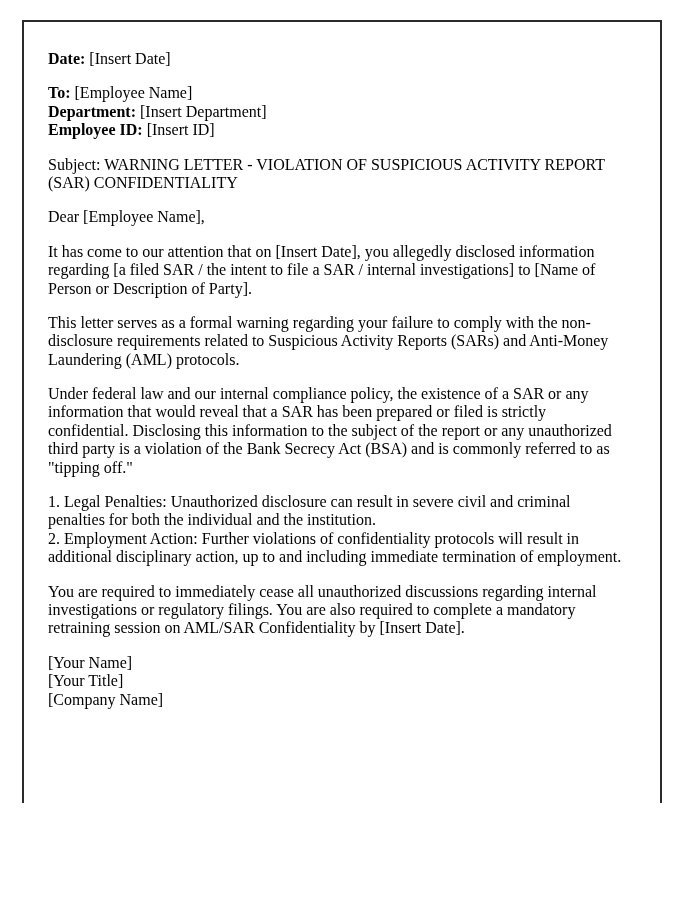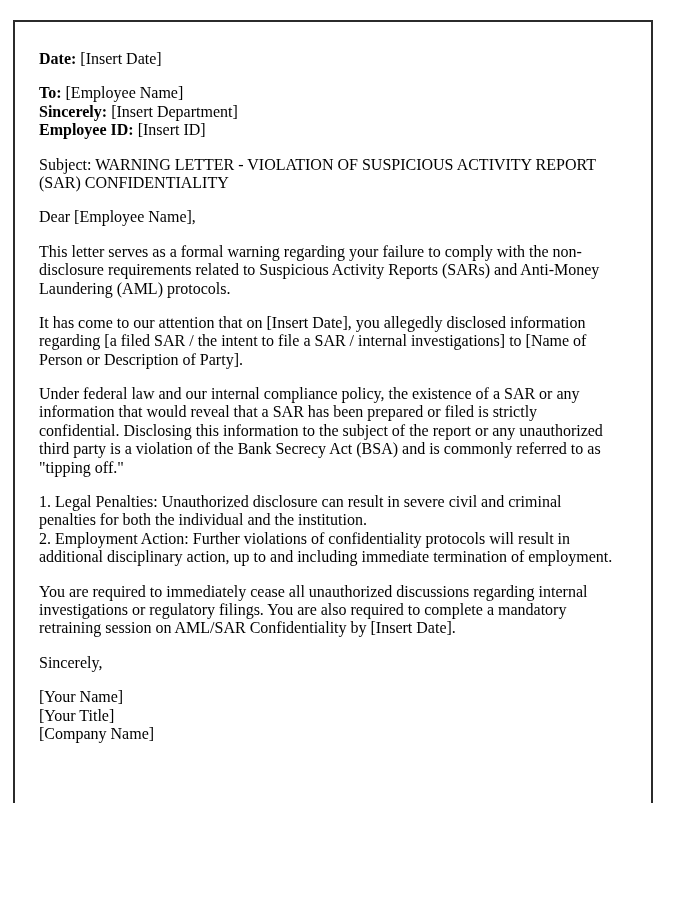--- a/index.html
+++ b/index.html
@@ -12,21 +12,21 @@
     position: relative;
     overflow: hidden;
     background: #ffffff;
     font-family: "Liberation Serif", serif;
     font-size: 16px;
     line-height: 1.15;
     color: #000000;
   }
   .page {
     position: absolute;
-    left: 13px;
+    left: 22px;
     top: 20px;
     width: 640px;
     height: 783px;
     box-sizing: border-box;
     background: #ffffff;
     border: 2px solid #2b2b2b;
     border-bottom: none;
     padding: 12px 36px 0 24px;
     overflow: hidden;
   }
@@ -42,43 +42,42 @@
 </style>
 </head>
 <body>
 
 <div class="page">
 
   <p><strong>Date:</strong> <span>[Insert Date]</span></p>
 
   <p>
     <span class="line"><strong>To:</strong> <span>[Employee Name]</span></span>
-    <span class="line"><strong>Sincerely:</strong> <span>[Insert Department]</span></span>
+    <span class="line"><strong>Department:</strong> <span>[Insert Department]</span></span>
     <span class="line"><strong>Employee ID:</strong> <span>[Insert ID]</span></span>
   </p>
 
   <p class="bold">Subject: WARNING LETTER - VIOLATION OF SUSPICIOUS ACTIVITY REPORT (SAR) CONFIDENTIALITY</p>
 
   <p>Dear [Employee Name],</p>
 
+  <p>It has come to our attention that on [Insert Date], you allegedly disclosed information regarding [a filed SAR / the intent to file a SAR / internal investigations] to [Name of Person or Description of Party].</p>
+
   <p>This letter serves as a formal warning regarding your failure to comply with the non-disclosure requirements related to Suspicious Activity Reports (SARs) and Anti-Money Laundering (AML) protocols.</p>
-
-  <p>It has come to our attention that on [Insert Date], you allegedly disclosed information regarding [a filed SAR / the intent to file a SAR / internal investigations] to [Name of Person or Description of Party].</p>
 
   <p>Under federal law and our internal compliance policy, the existence of a SAR or any information that would reveal that a SAR has been prepared or filed is strictly confidential. Disclosing this information to the subject of the report or any unauthorized third party is a violation of the Bank Secrecy Act (BSA) and is commonly referred to as "tipping off."</p>
 
   <p>
     <span class="line">1. Legal Penalties: Unauthorized disclosure can result in severe civil and criminal penalties for both the individual and the institution.</span>
     <span class="line">2. Employment Action: Further violations of confidentiality protocols will result in additional disciplinary action, up to and including immediate termination of employment.</span>
   </p>
 
   <p>You are required to immediately cease all unauthorized discussions regarding internal investigations or regulatory filings. You are also required to complete a mandatory retraining session on AML/SAR Confidentiality by [Insert Date].</p>
 
 
-  <p>Sincerely,</p>
 
   <p>
     <span class="line">[Your Name]</span>
     <span class="line">[Your Title]</span>
     <span class="line">[Company Name]</span>
   </p>
 
 </div>
 
 </body></html>

